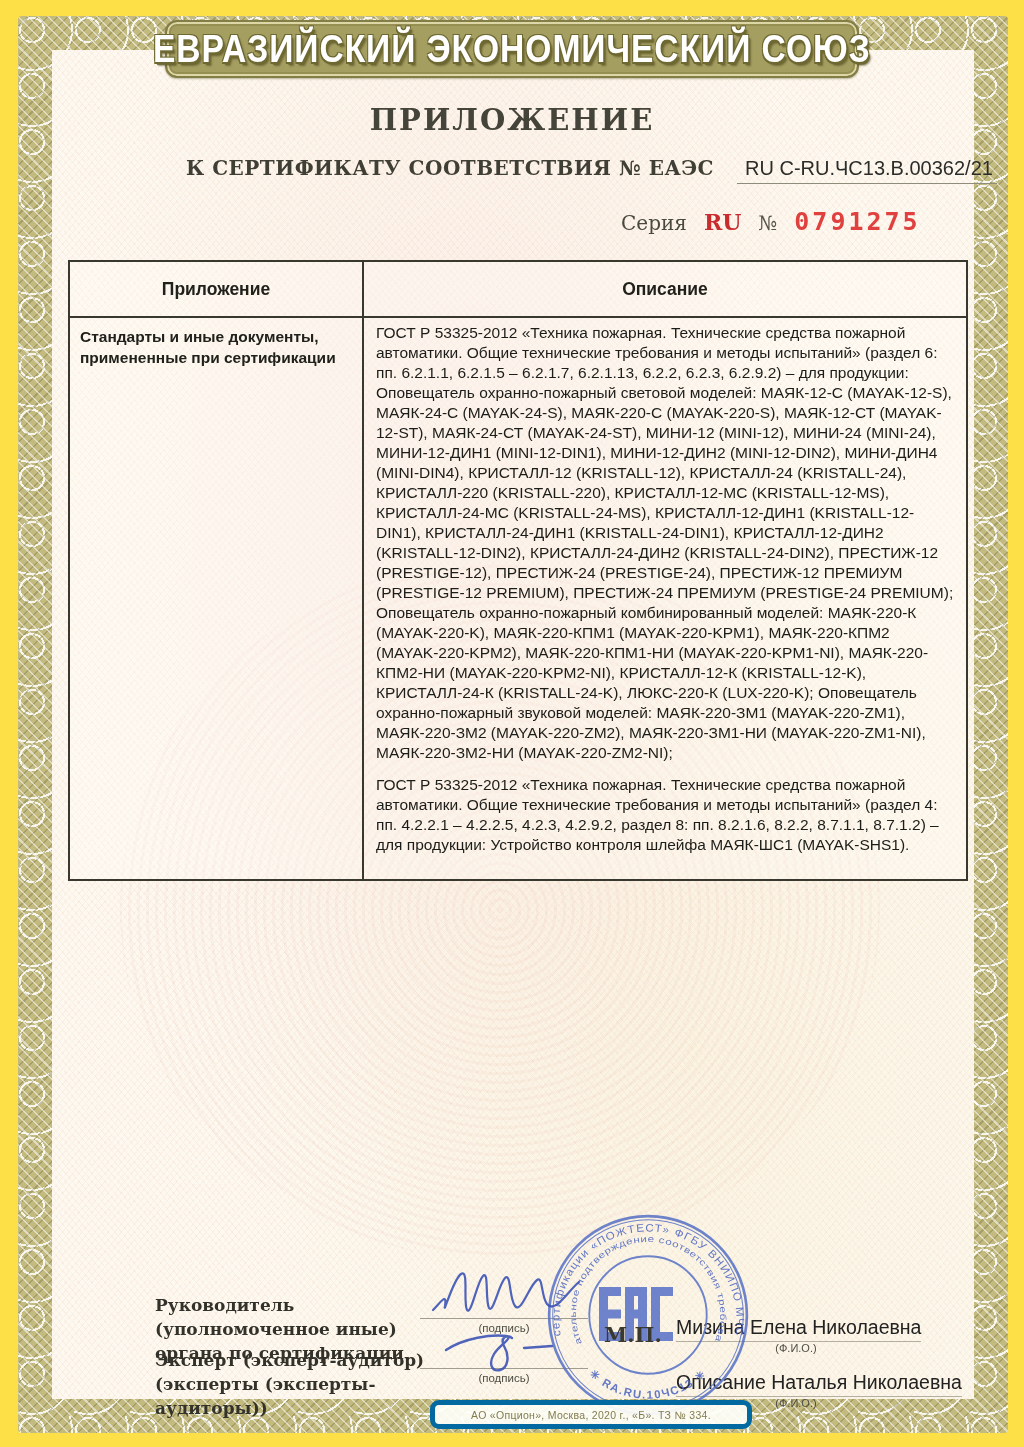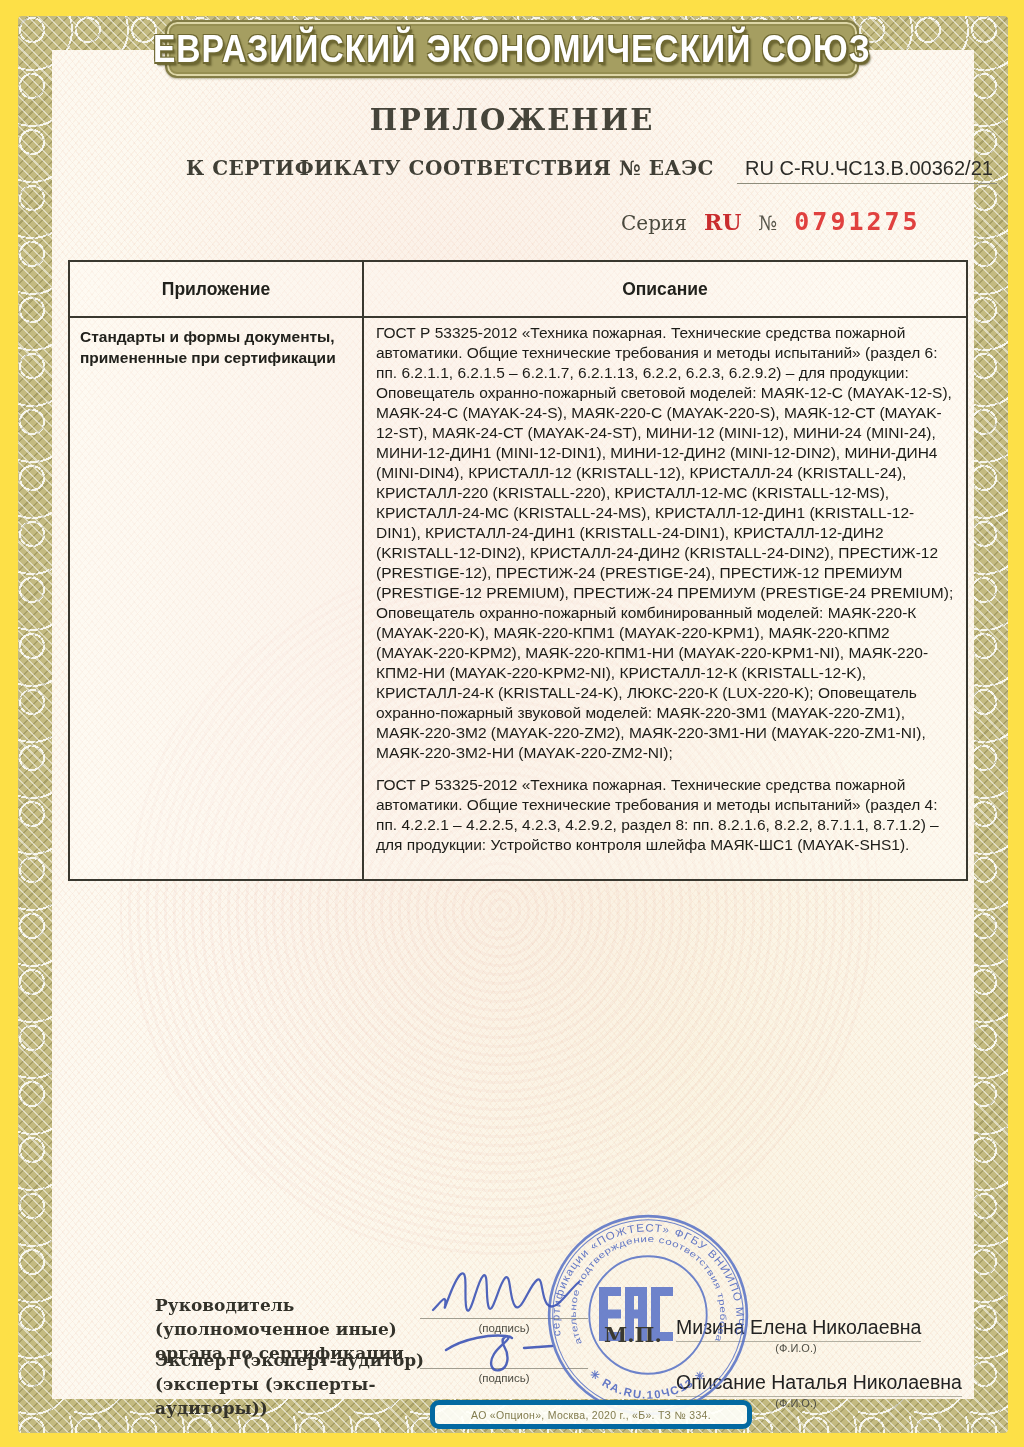--- a/index.html
+++ b/index.html
@@ -119,21 +119,21 @@
 
   <table class="main-table">
     <thead>
       <tr>
         <th class="col-appendix">Приложение</th>
         <th>Описание</th>
       </tr>
     </thead>
     <tbody>
       <tr>
-        <td class="cell-appendix">Стандарты и формы документы, примененные при сертификации</td>
+        <td class="cell-appendix">Стандарты и иные документы, примененные при сертификации</td>
         <td class="cell-description">
           <p>ГОСТ Р 53325-2012 «Техника пожарная. Технические средства пожарной автоматики. Общие технические требования и методы испытаний» (раздел 6: пп. 6.2.1.1, 6.2.1.5 – 6.2.1.7, 6.2.1.13, 6.2.2, 6.2.3, 6.2.9.2) – для продукции: Оповещатель охранно-пожарный световой моделей: МАЯК-12-С (MAYAK-12-S), МАЯК-24-С (MAYAK-24-S), МАЯК-220-С (MAYAK-220-S), МАЯК-12-СТ (MAYAK-12-ST), МАЯК-24-СТ (MAYAK-24-ST), МИНИ-12 (MINI-12), МИНИ-24 (MINI-24), МИНИ-12-ДИН1 (MINI-12-DIN1), МИНИ-12-ДИН2 (MINI-12-DIN2), МИНИ-ДИН4 (MINI-DIN4), КРИСТАЛЛ-12 (KRISTALL-12), КРИСТАЛЛ-24 (KRISTALL-24), КРИСТАЛЛ-220 (KRISTALL-220), КРИСТАЛЛ-12-МС (KRISTALL-12-MS), КРИСТАЛЛ-24-МС (KRISTALL-24-MS), КРИСТАЛЛ-12-ДИН1 (KRISTALL-12-DIN1), КРИСТАЛЛ-24-ДИН1 (KRISTALL-24-DIN1), КРИСТАЛЛ-12-ДИН2 (KRISTALL-12-DIN2), КРИСТАЛЛ-24-ДИН2 (KRISTALL-24-DIN2), ПРЕСТИЖ-12 (PRESTIGE-12), ПРЕСТИЖ-24 (PRESTIGE-24), ПРЕСТИЖ-12 ПРЕМИУМ (PRESTIGE-12 PREMIUM), ПРЕСТИЖ-24 ПРЕМИУМ (PRESTIGE-24 PREMIUM); Оповещатель охранно-пожарный комбинированный моделей: МАЯК-220-К (MAYAK-220-K), МАЯК-220-КПМ1 (MAYAK-220-KPM1), МАЯК-220-КПМ2 (MAYAK-220-KPM2), МАЯК-220-КПМ1-НИ (MAYAK-220-KPM1-NI), МАЯК-220-КПМ2-НИ (MAYAK-220-KPM2-NI), КРИСТАЛЛ-12-К (KRISTALL-12-K), КРИСТАЛЛ-24-К (KRISTALL-24-K), ЛЮКС-220-К (LUX-220-K); Оповещатель охранно-пожарный звуковой моделей: МАЯК-220-ЗМ1 (MAYAK-220-ZM1), МАЯК-220-ЗМ2 (MAYAK-220-ZM2), МАЯК-220-ЗМ1-НИ (MAYAK-220-ZM1-NI), МАЯК-220-ЗМ2-НИ (MAYAK-220-ZM2-NI);</p>
           <p>ГОСТ Р 53325-2012 «Техника пожарная. Технические средства пожарной автоматики. Общие технические требования и методы испытаний» (раздел 4: пп. 4.2.2.1 – 4.2.2.5, 4.2.3, 4.2.9.2, раздел 8: пп. 8.2.1.6, 8.2.2, 8.7.1.1, 8.7.1.2) – для продукции: Устройство контроля шлейфа МАЯК-ШС1 (MAYAK-SHS1).</p>
         </td>
       </tr>
     </tbody>
   </table>
 
   <div class="sig-label lbl-leader">Руководитель (уполномоченное иные) органа по сертификации</div>
   <div class="sig-line line1"></div>

